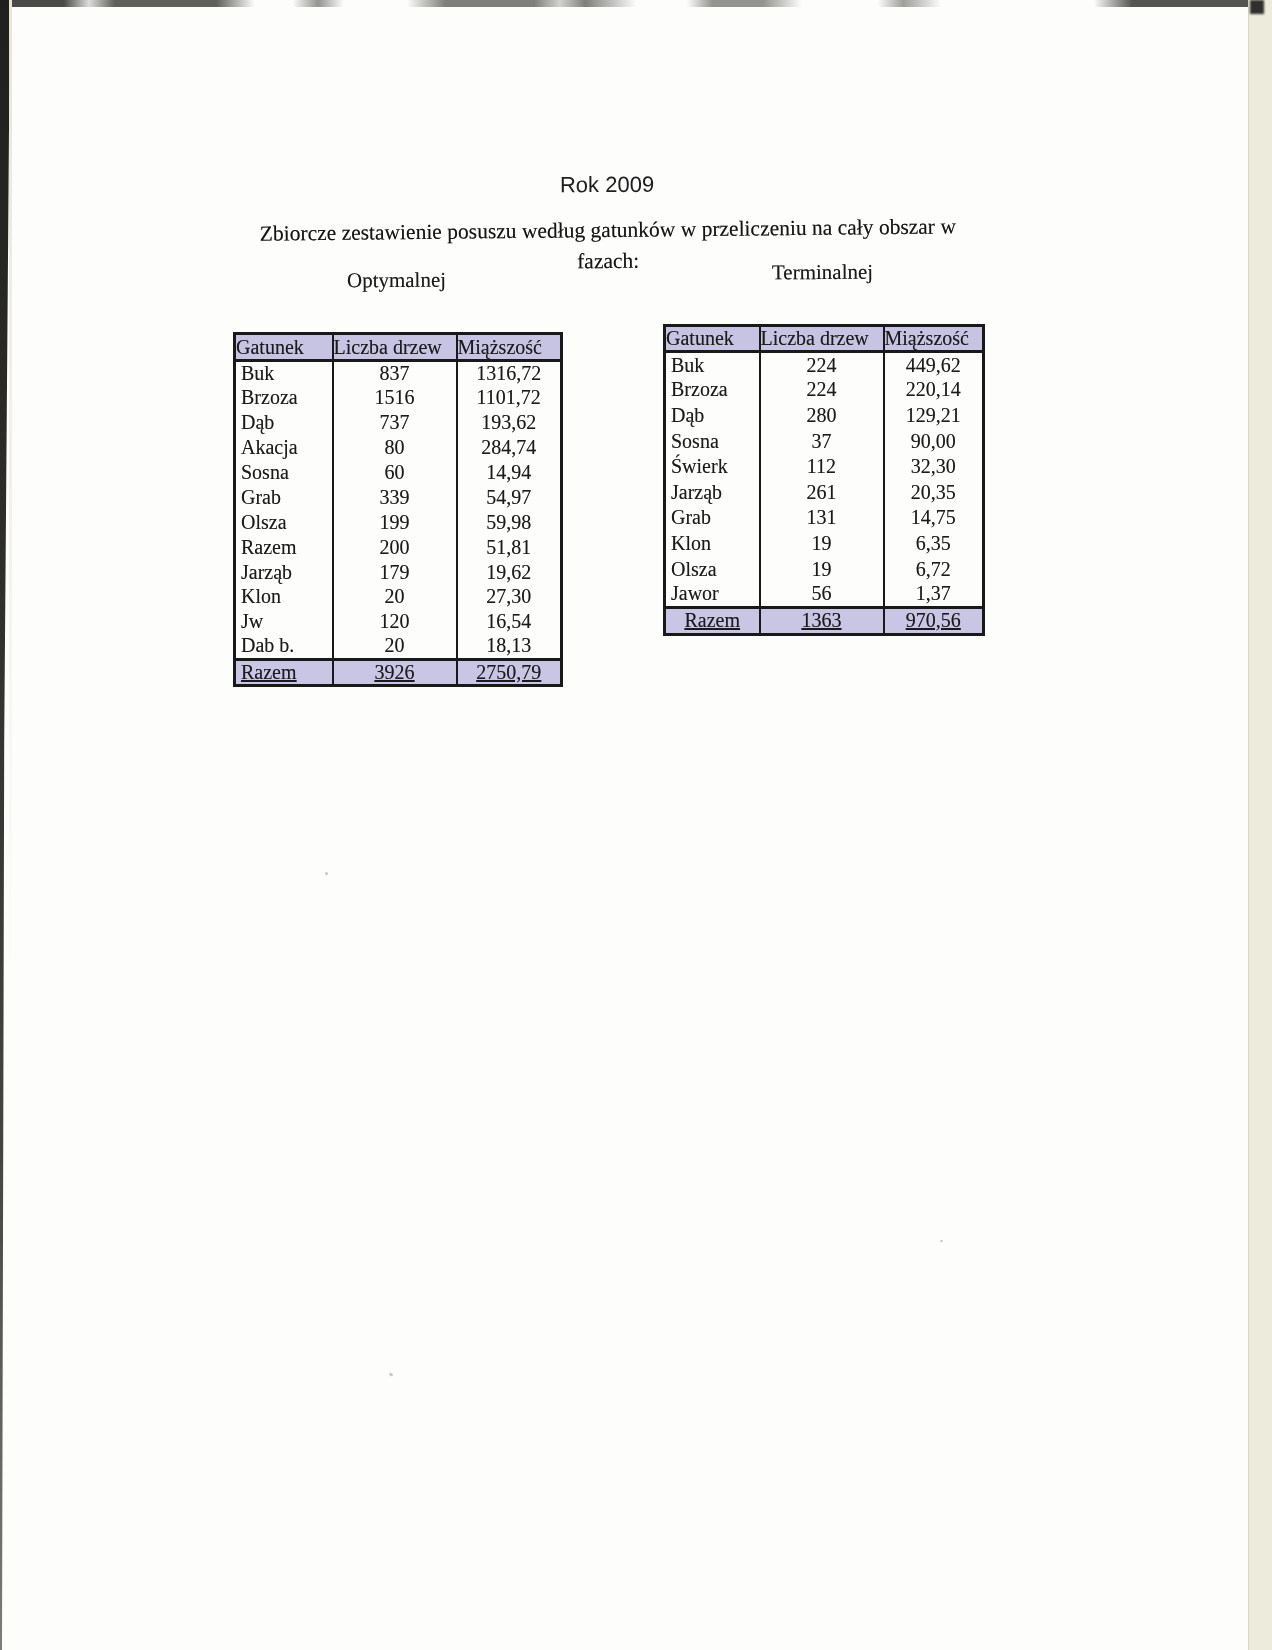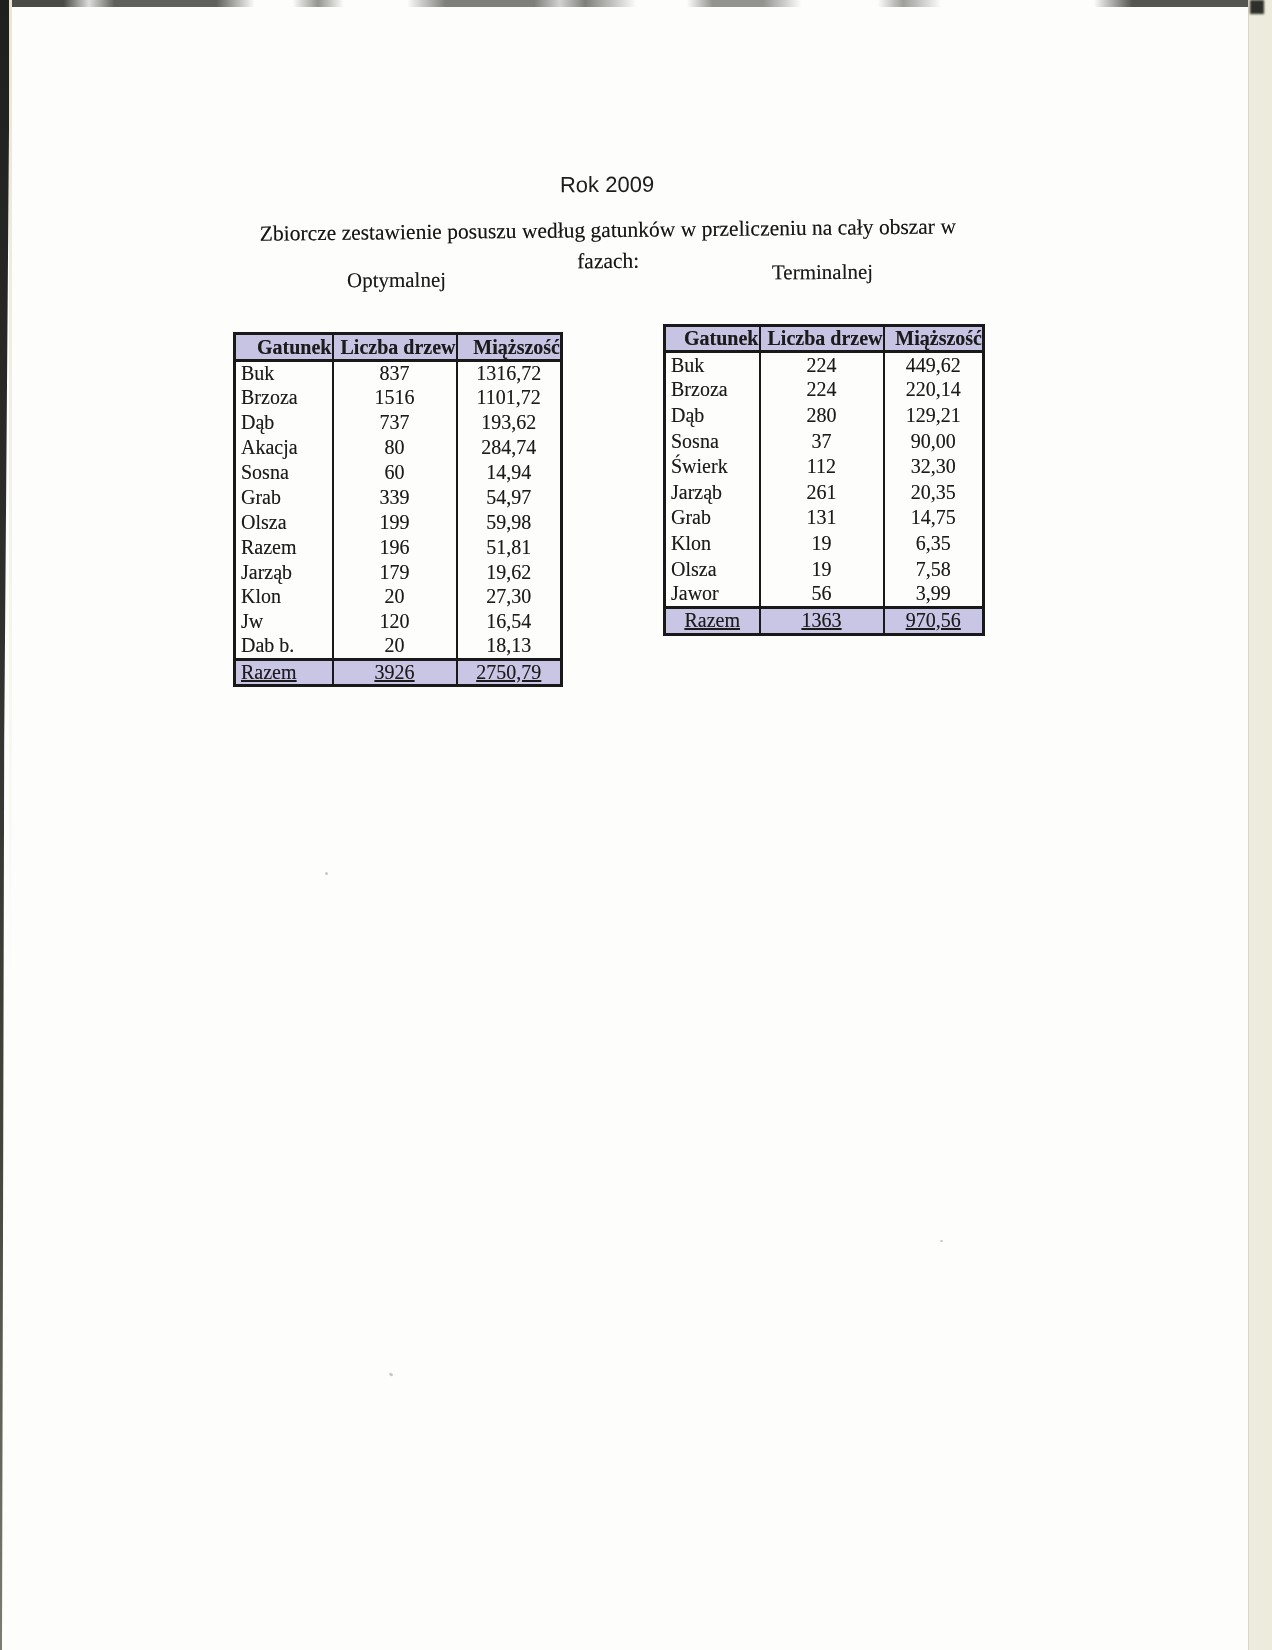--- a/index.html
+++ b/index.html
@@ -92,21 +92,21 @@
   .tbl-left table  { width: 327px; }
   .tbl-right table { width: 319px; }
   th, td {
     border-left: 2px solid var(--border, #191919);
     border-right: 2px solid var(--border, #191919);
     padding: 0; overflow: hidden; white-space: nowrap;
   }
   thead th {
     background: var(--header-bg, #c7c3e3);
     border-bottom: 3px solid var(--border, #191919);
-    font-weight: bold; text-align: right;
+    font-weight: normal; text-align: left;
   }
   tfoot td {
     background: var(--total-bg, #c9c5e4);
     border-top: 3px solid var(--border, #191919);
     text-decoration: underline;
   }
   .tbl-left  thead tr { height: 27px; }
   .tbl-left  tbody tr { height: 24.9px; }
   .tbl-left  tfoot tr { height: 26px; }
   .tbl-right thead tr { height: 26px; }
@@ -186,21 +186,21 @@
           <td class="col-num">339</td>
           <td class="col-num">54,97</td>
         </tr>
         <tr>
           <td class="col-species">Olsza</td>
           <td class="col-num">199</td>
           <td class="col-num">59,98</td>
         </tr>
         <tr>
           <td class="col-species">Razem</td>
-          <td class="col-num">196</td>
+          <td class="col-num">200</td>
           <td class="col-num">51,81</td>
         </tr>
         <tr>
           <td class="col-species">Jarząb</td>
           <td class="col-num">179</td>
           <td class="col-num">19,62</td>
         </tr>
         <tr>
           <td class="col-species">Klon</td>
           <td class="col-num">20</td>
@@ -278,26 +278,26 @@
           <td class="col-num">14,75</td>
         </tr>
         <tr>
           <td class="col-species">Klon</td>
           <td class="col-num">19</td>
           <td class="col-num">6,35</td>
         </tr>
         <tr>
           <td class="col-species">Olsza</td>
           <td class="col-num">19</td>
-          <td class="col-num">7,58</td>
+          <td class="col-num">6,72</td>
         </tr>
         <tr>
           <td class="col-species">Jawor</td>
           <td class="col-num">56</td>
-          <td class="col-num">3,99</td>
+          <td class="col-num">1,37</td>
         </tr>
       </tbody>
       <tfoot>
         <tr>
           <td class="col-species">Razem</td>
           <td class="col-num">1363</td>
           <td class="col-num">970,56</td>
         </tr>
       </tfoot>
   </table>

